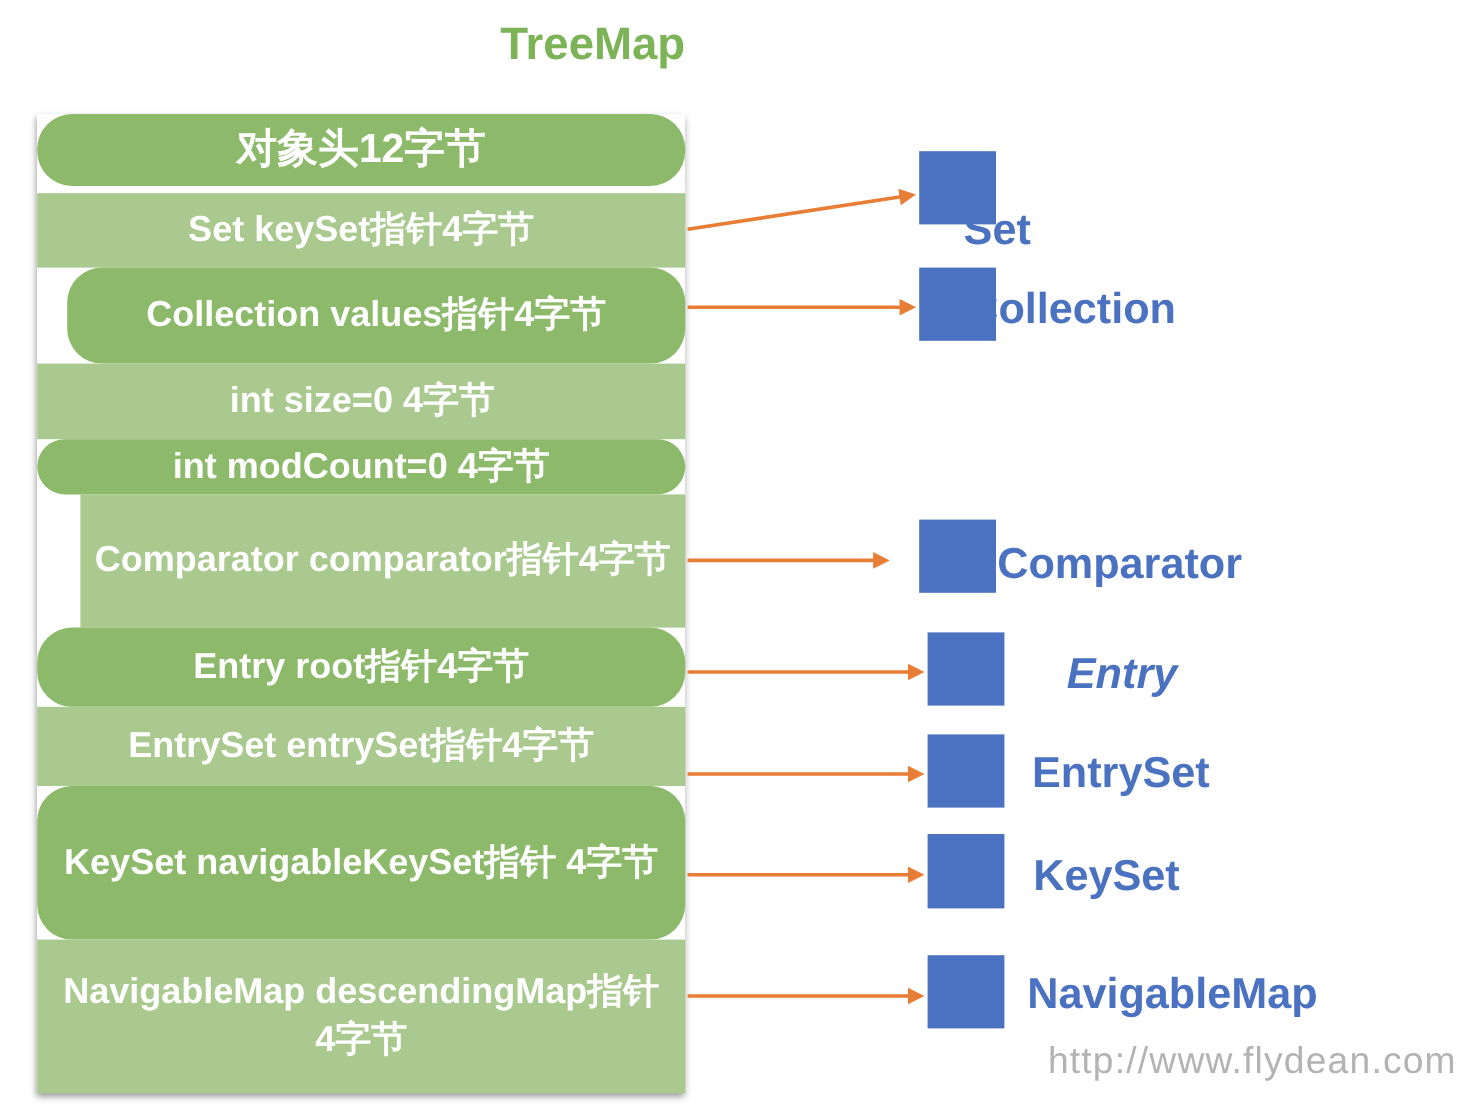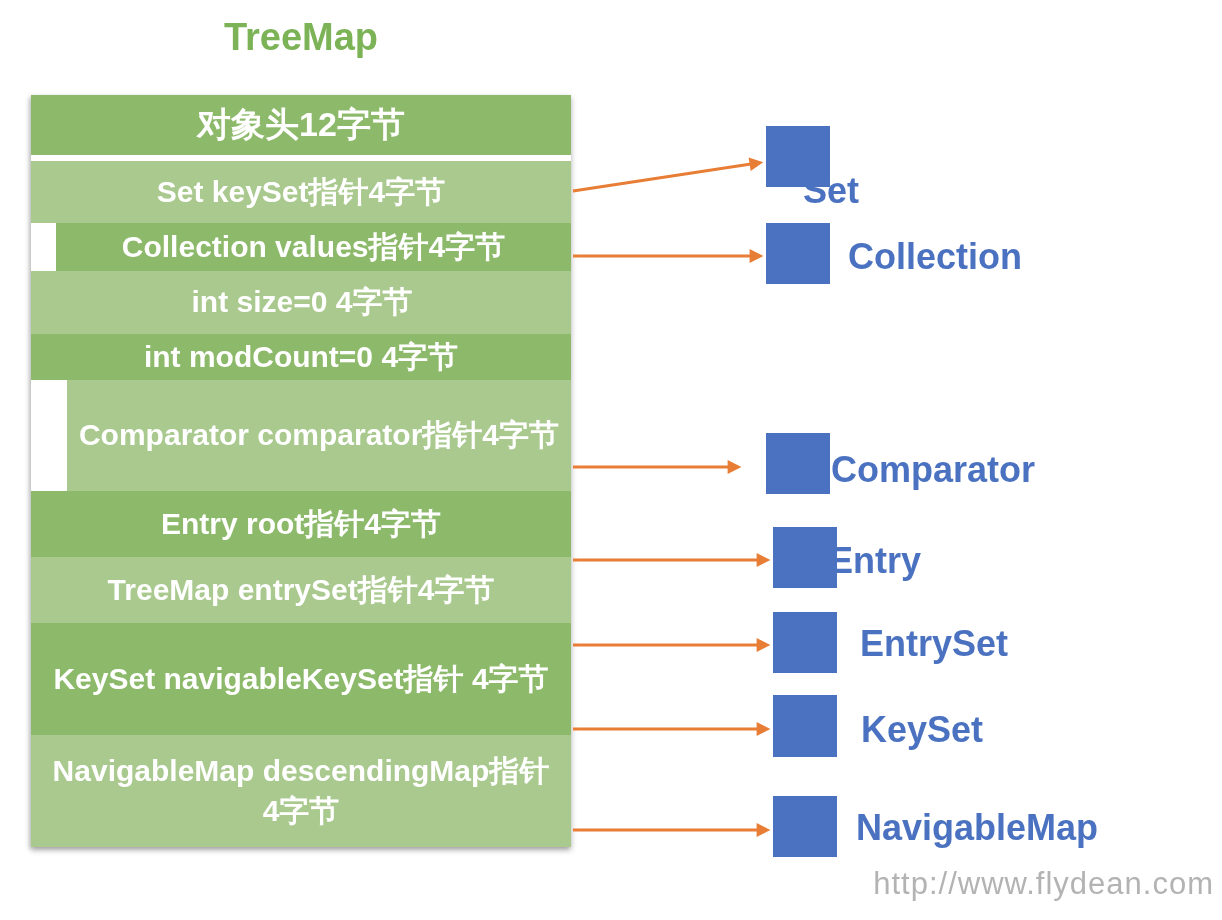--- a/index.html
+++ b/index.html
@@ -16,47 +16,47 @@
     position:relative;
     width:1222px;
     height:920px;
     background:#ffffff;
     overflow:hidden;
     font-family:"Liberation Sans","DejaVu Sans",sans-serif;
   }
   .diagram-title{
     position:absolute;
     left:31px; top:16px; width:540px;
-    text-align:center;
+    text-align:right;
     font-size:38px;
     font-weight:bold;
     color:var(--title-green);
   }
   .memtable{
     position:absolute;
     left:31px; top:95px; width:540px;
     box-shadow:0 3px 6px rgba(0,0,0,0.30), -2px 2px 4px rgba(0,0,0,0.12);
   }
   .trow{
     display:flex;
     align-items:center;
     justify-content:center;
     text-align:center;
     color:#ffffff;
     font-weight:bold;
     font-size:30px;
     line-height:1.35;
     padding:0 10px;
   }
-  .trow.dark{background:var(--row-dark);}
+  .trow.dark{background:var(--row-dark);border-radius:29px;}
   .trow.light{background:var(--row-light);}
   .trow.header{height:60px;font-size:34px;}
   .hdr-divider{height:6px;background:#ffffff;}
-  .h62{height:62px;} .h64{height:48px;margin-left:25px;} .h63{height:63px;padding-left:12px;} .h65{height:46px;}
-  .h66{height:66px;} .h111{height:111px;margin-left:36px;} .h112{height:112px;}
+  .h62{height:62px;} .h64{height:80px;margin-left:25px;} .h63{height:63px;padding-left:12px;} .h65{height:46px;}
+  .h66{height:66px;} .h111{height:111px;margin-left:36px;} .h112{height:128px;}
   .arrows-layer{
     position:absolute;
     left:0; top:0;
     width:1222px; height:920px;
     pointer-events:none;
   }
   .arrow-line{
     stroke:var(--arrow-orange);
     stroke-width:3;
     fill:none;
@@ -93,21 +93,21 @@
 
   <div class="memtable">
     <div class="trow header dark">对象头12字节</div>
     <div class="hdr-divider"></div>
     <div class="trow light h62">Set keySet指针4字节</div>
     <div class="trow dark h64">Collection values指针4字节</div>
     <div class="trow light h63">int size=0 4字节</div>
     <div class="trow dark h65">int modCount=0 4字节</div>
     <div class="trow light h111">Comparator comparator指针4字节</div>
     <div class="trow dark h66">Entry root指针4字节</div>
-    <div class="trow light h66">TreeMap entrySet指针4字节</div>
+    <div class="trow light h66">EntrySet entrySet指针4字节</div>
     <div class="trow dark h112">KeySet navigableKeySet指针 4字节</div>
     <div class="trow light h112">NavigableMap descendingMap指针 4字节</div>
   </div>
 
   <svg class="arrows-layer" width="1222" height="920" viewBox="0 0 1222 920" xmlns="http://www.w3.org/2000/svg">
     <defs>
       <marker id="ah" viewBox="0 0 10 10" refX="1" refY="5" markerWidth="5" markerHeight="4.6" orient="auto" markerUnits="strokeWidth">
         <path class="arrow-head" d="M0,0 L10,5 L0,10 z"></path>
       </marker>
     </defs>
@@ -122,22 +122,22 @@
 
   <div class="node" style="left:766px;top:126px;"></div>
   <div class="node" style="left:766px;top:223px;"></div>
   <div class="node" style="left:766px;top:433px;"></div>
   <div class="node" style="left:773px;top:527px;"></div>
   <div class="node" style="left:773px;top:612px;"></div>
   <div class="node" style="left:773px;top:695px;height:62px;"></div>
   <div class="node" style="left:773px;top:796px;"></div>
 
   <div class="node-label" style="left:803px;top:144px;margin-top:29px;">Set</div>
-  <div class="node-label" style="left:848px;top:239px;">Collection</div>
+  <div class="node-label" style="left:806px;top:239px;">Collection</div>
   <div class="node-label" style="left:831px;top:452px;">Comparator</div>
-  <div class="node-label" style="left:829px;top:543px;">Entry</div>
+  <div class="node-label" style="left:889px;top:543px;font-style:italic;">Entry</div>
   <div class="node-label" style="left:848px;top:626px;margin-left:12px;">EntrySet</div>
   <div class="node-label" style="left:861px;top:712px;">KeySet</div>
   <div class="node-label" style="left:856px;top:810px;">NavigableMap</div>
 
   <div class="watermark">http://www.flydean.com</div>
 
 </div>
 
 </body></html>

